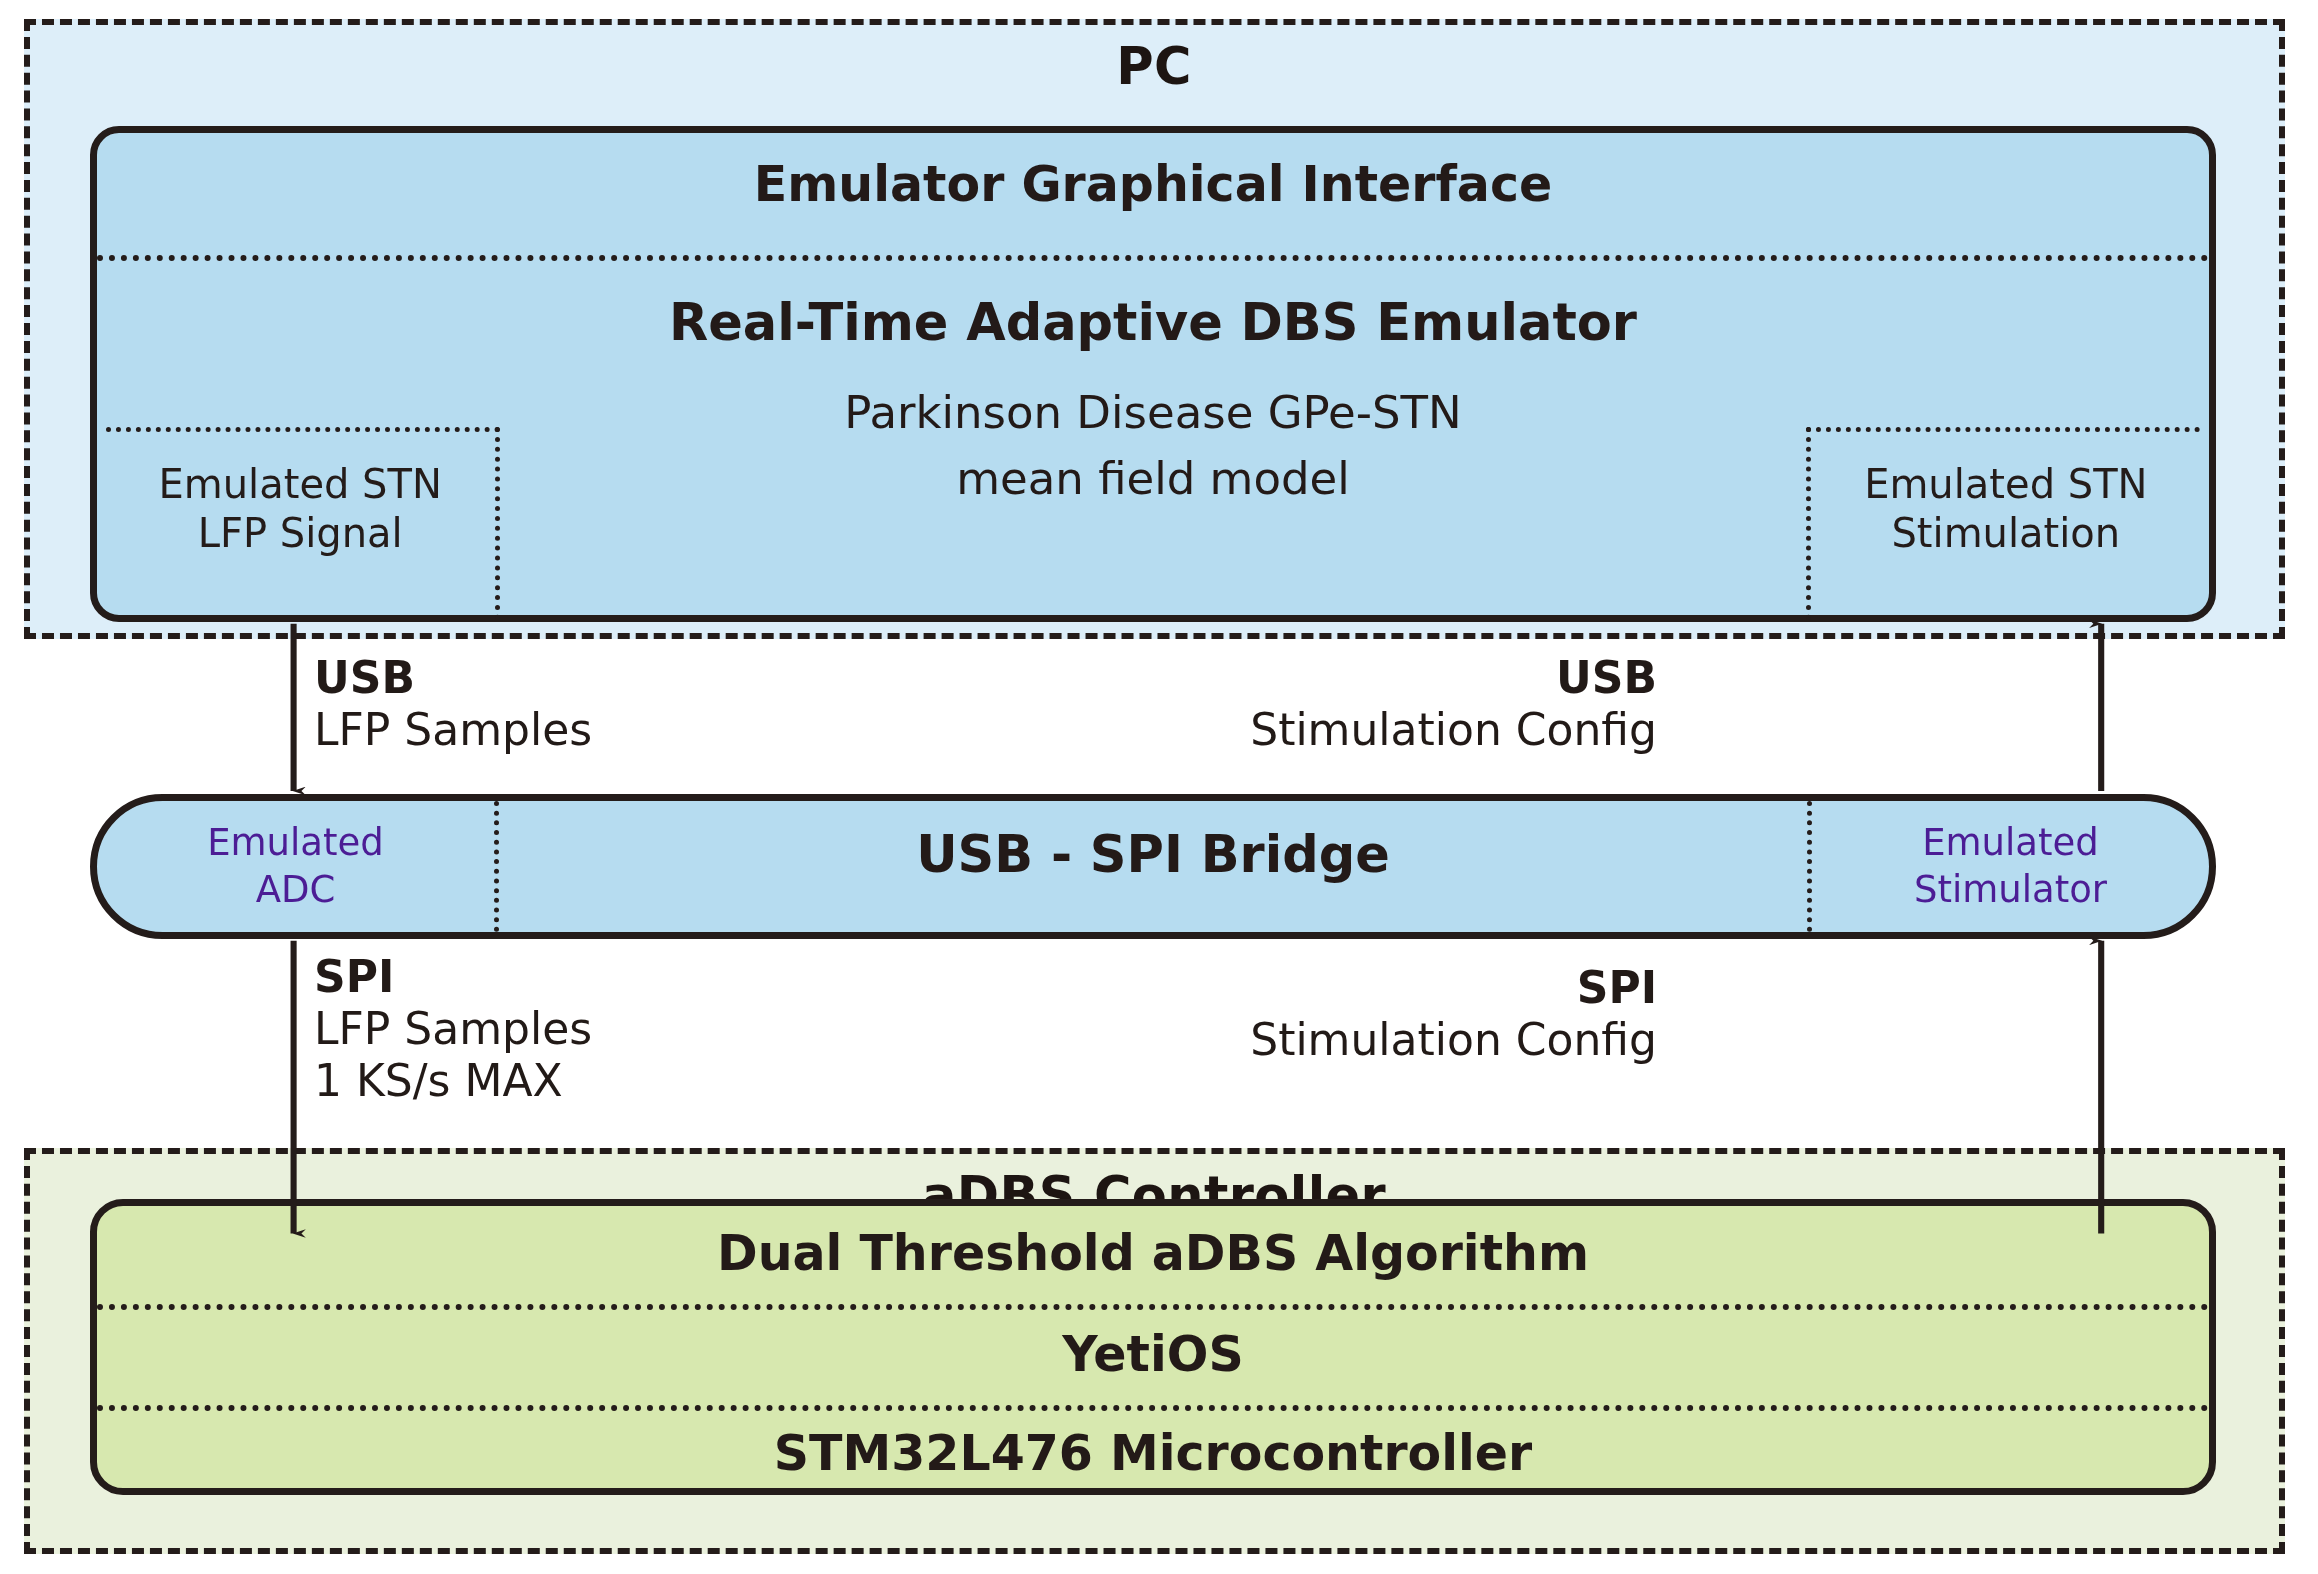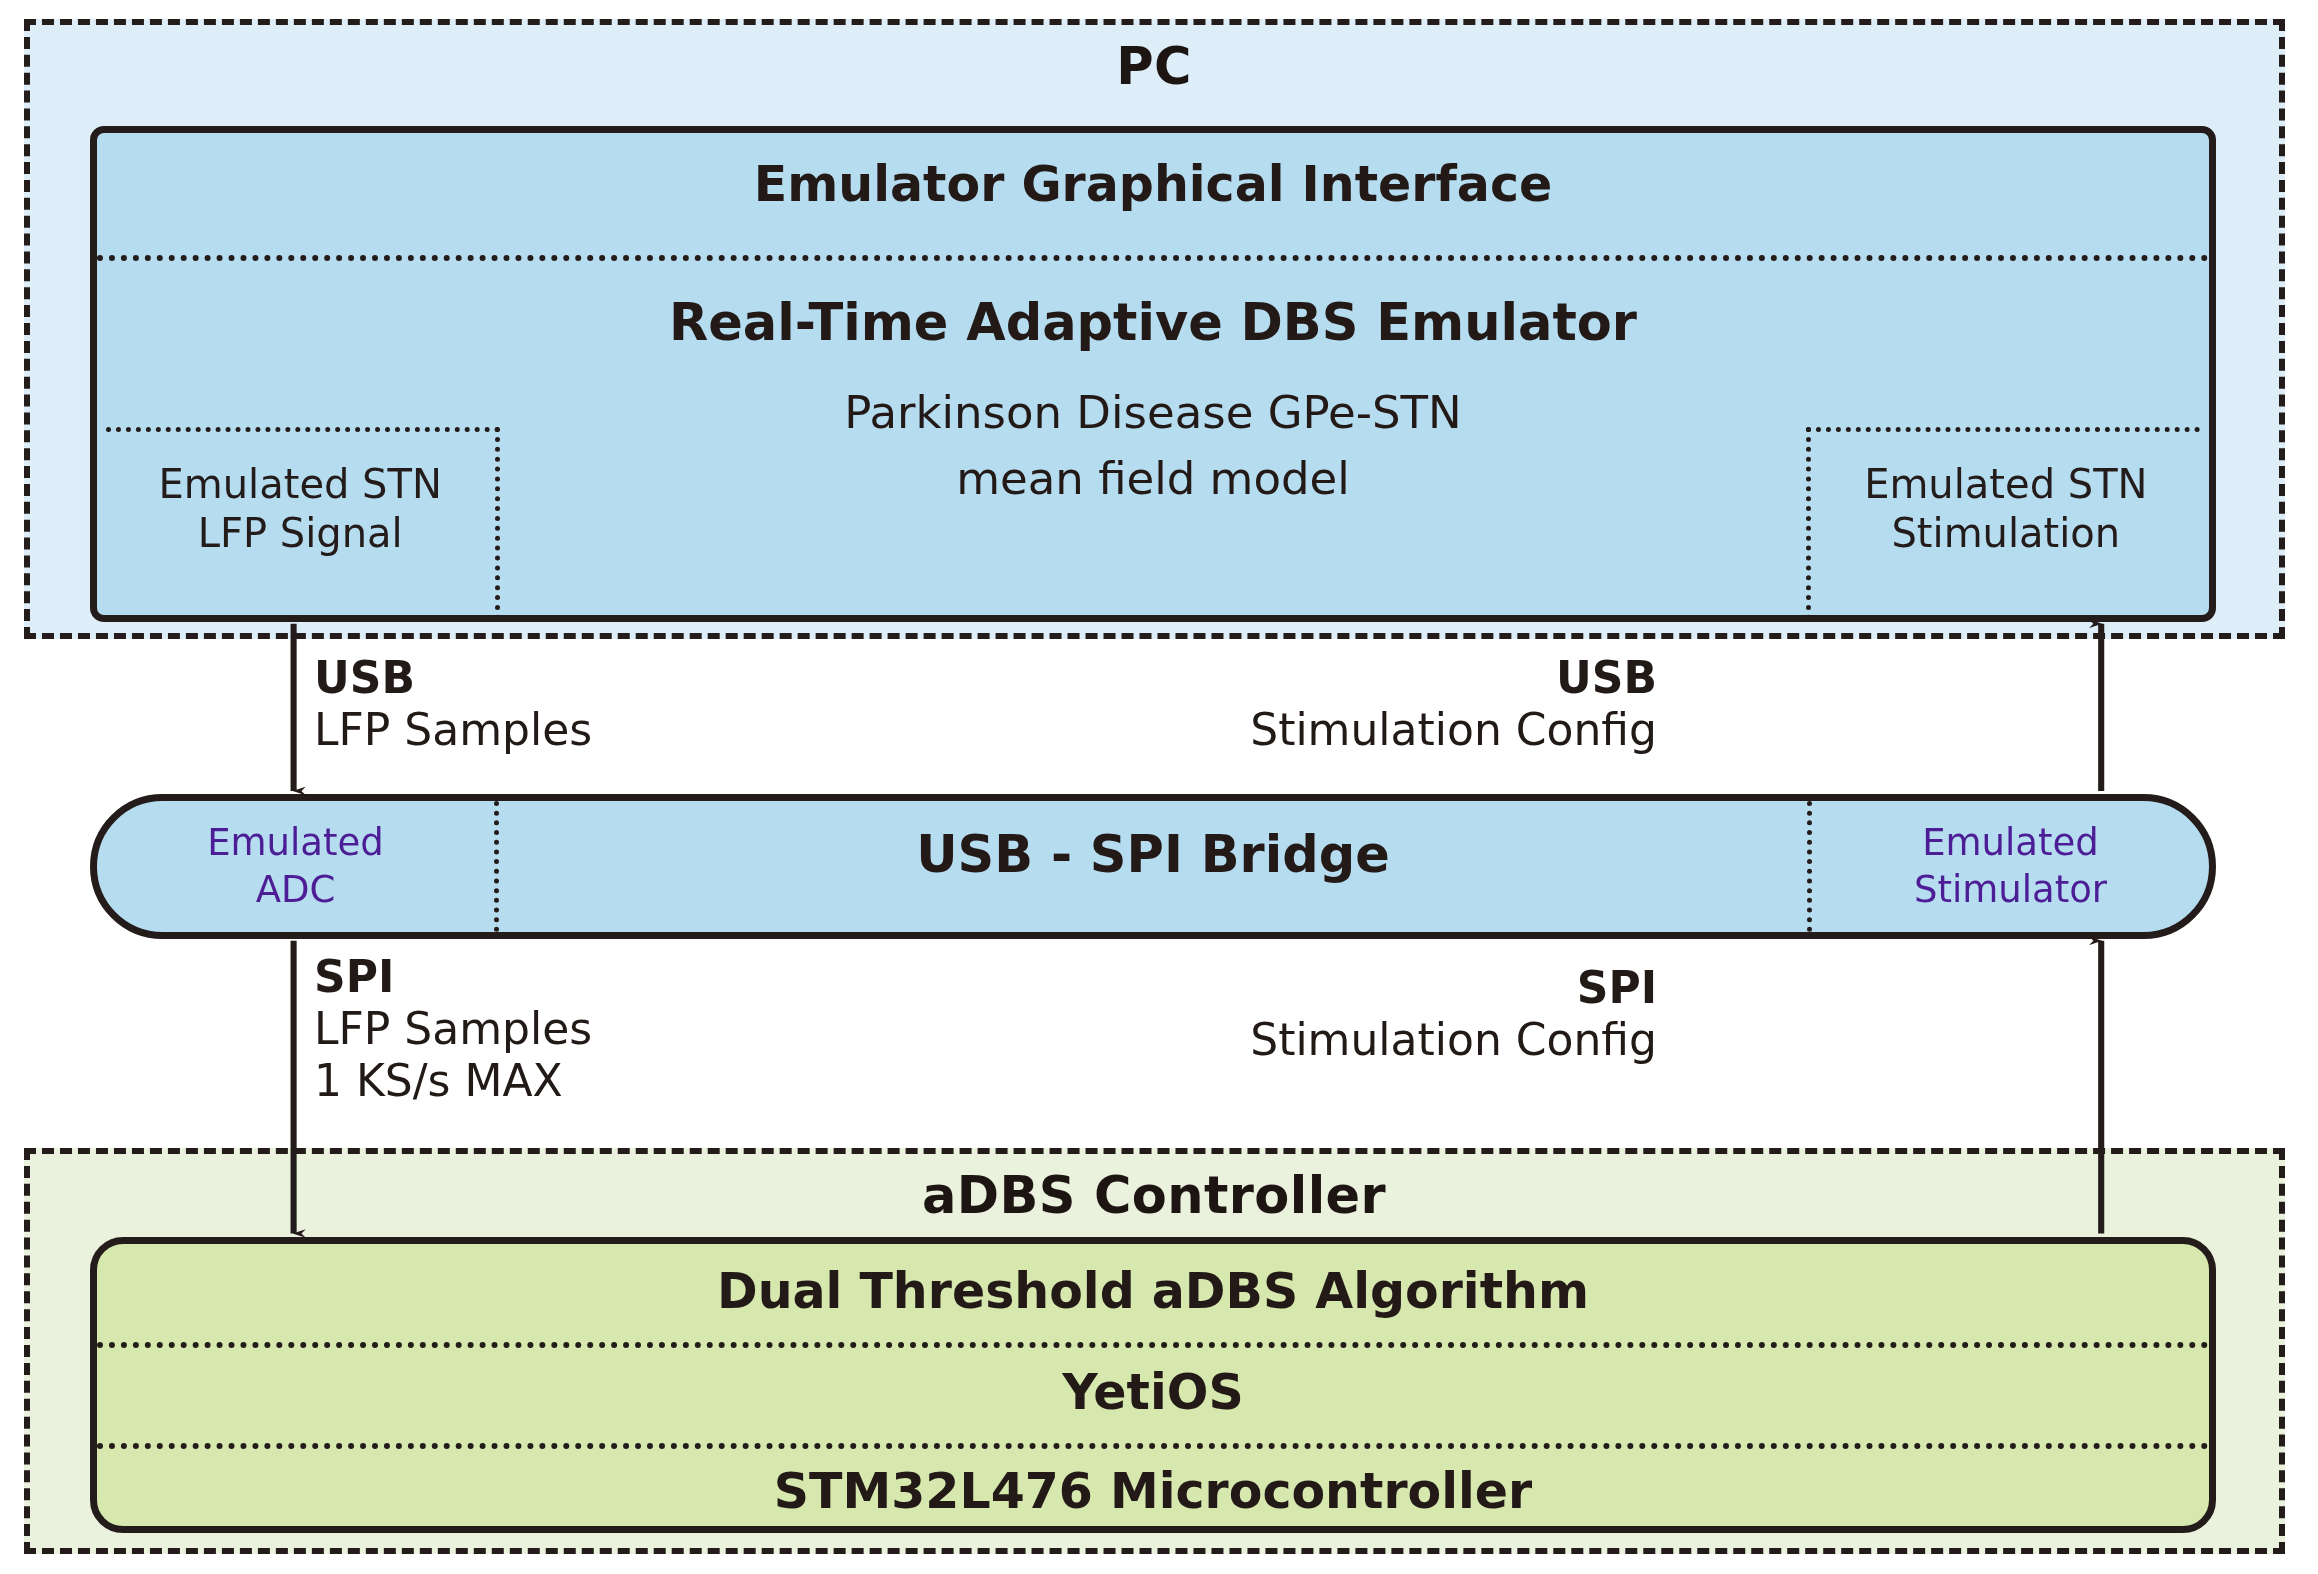--- a/index.html
+++ b/index.html
@@ -49,35 +49,35 @@
     color: #1d1512;
   }
   .region-title-pc   { top: 12.2px;  font-size: 51px; }
   .region-title-ctrl { top: 12.2px;  font-size: 51px; }
 
   
   .block {
     position: absolute;
     box-sizing: border-box;
     border: 7.8px solid #241c1a;
-    border-radius: 14px;
+    border-radius: 29px;
   }
   .block-emulator {
     left: 90px;  top: 126px;
     width: 2126px; height: 496px;
     background: #b6dcf0;
   }
   .block-bridge {
     left: 90px;  top: 794px;
     width: 2126px; height: 145px;
     background: #b6dcf0;
     border-radius: 73px;
   }
   .block-adbs {
-    left: 90px;  top: 1237px;
+    left: 90px;  top: 1199px;
     width: 2126px; height: 296px;
     background: #d7e8af;
     border-radius: 33px;
   }
 
   
   .sep-h {
     position: absolute;
     left: 0; right: 0;
     height: 0;

